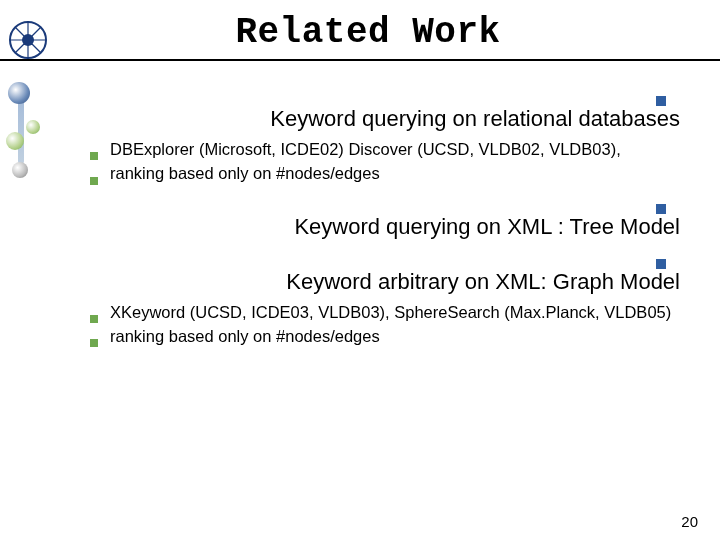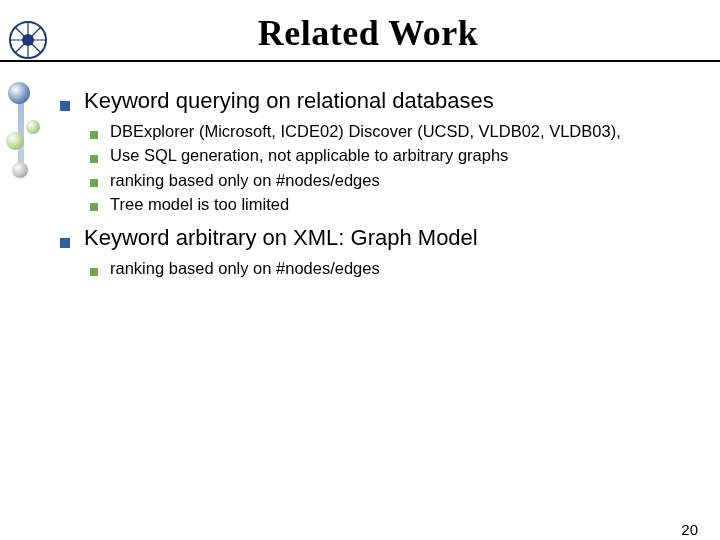--- a/index.html
+++ b/index.html
@@ -21,46 +21,47 @@
   }
   .logo {
     position: absolute;
     top: 8px;
     left: 8px;
     width: 40px;
     height: 40px;
   }
   .title {
     text-align: center;
-    font-family: Liberation Serif, serif;
+    font-family: Liberation Mono, monospace;
     font-weight: 700;
     font-size: 36px;
     margin: 12px 0 6px 0;
     letter-spacing: 0.5px;
     padding-left: 16px;
   }
   .hr {
     border: none;
     border-top: 2px solid #000;
     margin: 0 0 8px 0;
   }
   .content {
     padding: 8px 40px 0 60px;
   }
   .level1 {
     font-size: 22px;
     margin: 10px 0 6px 0;
     display: flex;
-    align-items: center;
+    align-items: flex-end;
+    flex-direction: column;
   }
   .level2 {
     font-size: 16.5px;
     margin: 2px 0 2px 30px;
     display: flex;
-    align-items: center;
+    align-items: flex-end;
     line-height: 1.35;
   }
   .bullet1 {
     width: 10px;
     height: 10px;
     background: #2f5ea1;
     flex: 0 0 10px;
     margin-top: 9px;
     margin-right: 14px;
   }
@@ -68,21 +69,21 @@
     width: 8px;
     height: 8px;
     background: #6fa84f;
     flex: 0 0 8px;
     margin-top: 7px;
     margin-right: 12px;
   }
   .txt { flex: 1 1 auto; }
   .pagenum {
     position: absolute;
-    bottom: 14px;
+    bottom: 22px;
     right: 22px;
     font-size: 15px;
     margin-left: 44px;
   }
   .accent-bead {
     position: absolute;
     border-radius: 50%;
   }
   .accent-line {
     position: absolute;
@@ -122,35 +123,35 @@
     <div class="level1">
       <span class="bullet1"></span>
       <span class="txt">Keyword querying on relational databases</span>
     </div>
     <div class="level2">
       <span class="bullet2"></span>
       <span class="txt">DBExplorer (Microsoft, ICDE02) Discover (UCSD, VLDB02, VLDB03),</span>
     </div>
     <div class="level2">
       <span class="bullet2"></span>
-      <span class="txt">Use SQL generation, not applicable to arbitrary graphs</span>
-    </div>
-    <div class="level2">
-      <span class="bullet2"></span>
       <span class="txt">ranking based only on #nodes/edges</span>
     </div>
 
-    <div class="level2">
-      <span class="bullet2"></span>
-      <span class="txt">Tree model is too limited</span>
+    <div class="level1">
+      <span class="bullet1"></span>
+      <span class="txt">Keyword querying on XML : Tree Model</span>
     </div>
 
     <div class="level1">
       <span class="bullet1"></span>
       <span class="txt">Keyword arbitrary on XML: Graph Model</span>
+    </div>
+    <div class="level2">
+      <span class="bullet2"></span>
+      <span class="txt">XKeyword (UCSD, ICDE03, VLDB03), SphereSearch (Max.Planck, VLDB05)</span>
     </div>
     <div class="level2">
       <span class="bullet2"></span>
       <span class="txt">ranking based only on #nodes/edges</span>
     </div>
 
   </div>
 
   <div class="pagenum">20</div>
 </div>

